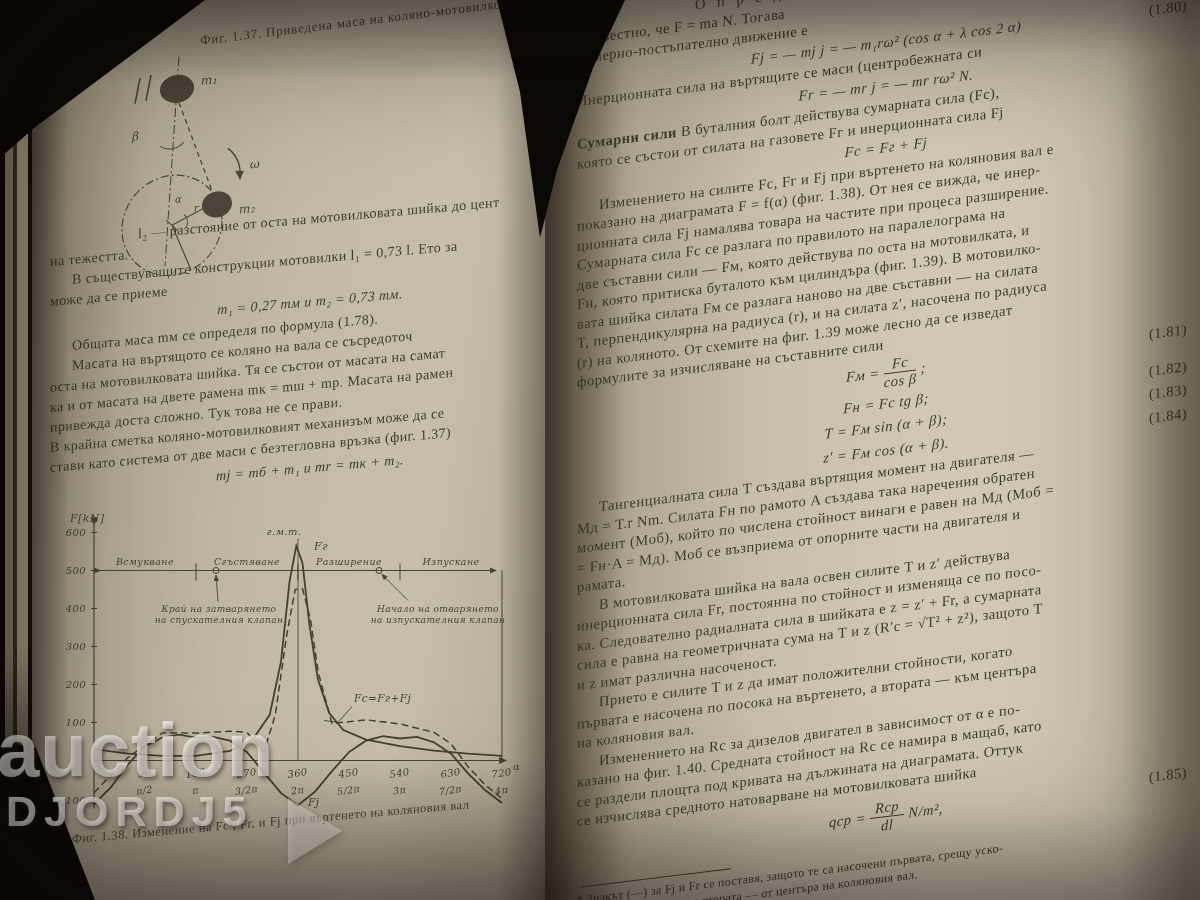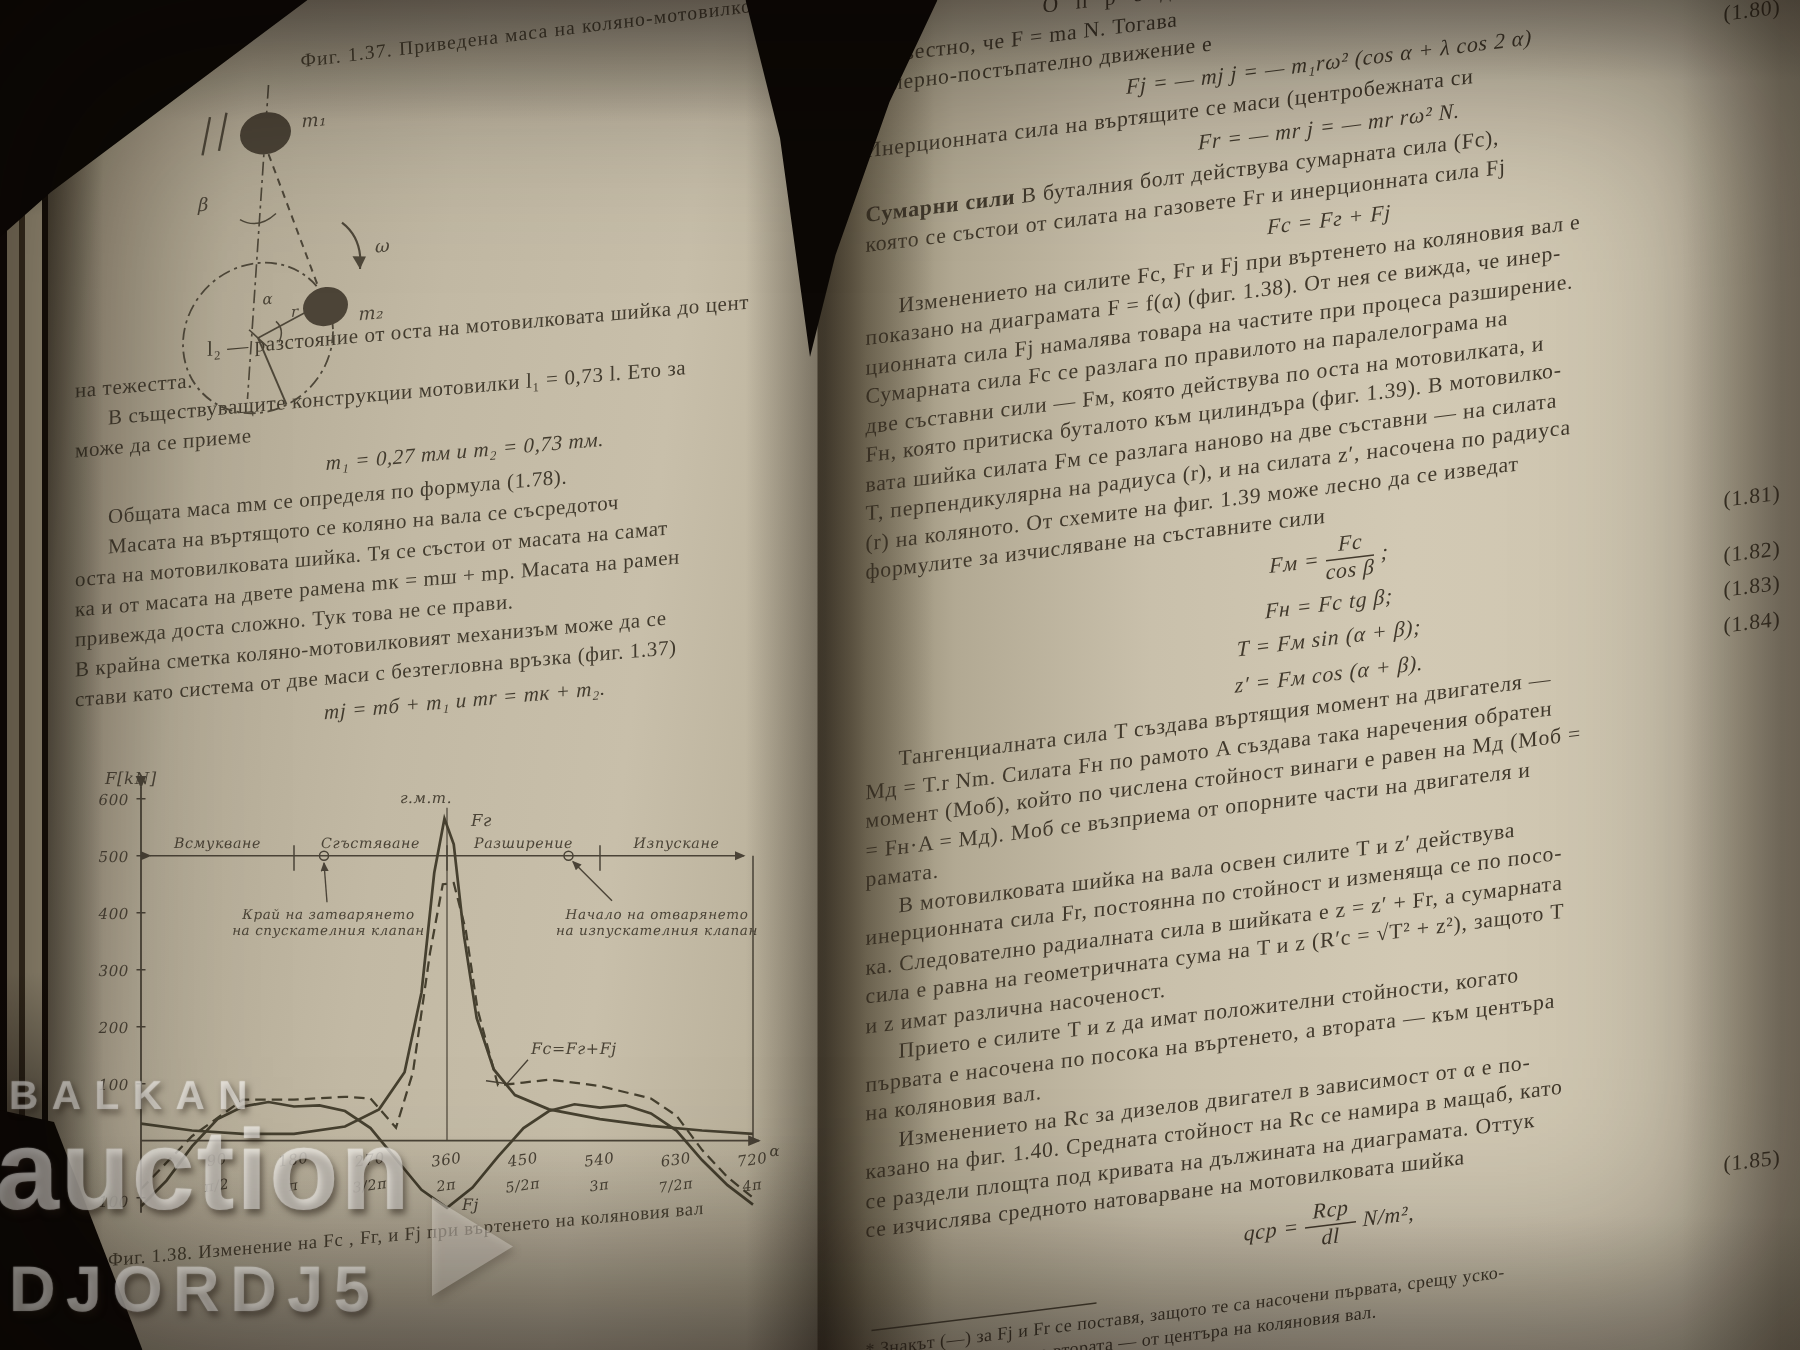--- a/index.html
+++ b/index.html
@@ -65,21 +65,21 @@
   #gutter{position:absolute;left:497px;top:0;width:126px;height:900px;pointer-events:none;
     background:linear-gradient(90deg,rgba(20,14,8,0) 0%,rgba(20,14,8,.42) 42%,rgba(35,26,15,.40) 55%,rgba(20,14,8,0) 100%);}
 
   
   #watermark{position:absolute;left:0;top:715px;z-index:50;pointer-events:none;
     font-family:"Liberation Sans","DejaVu Sans",sans-serif;font-weight:bold;
     color:rgba(243,240,232,.52);}
   #watermark div{text-shadow:2px 3px 4px rgba(35,25,15,.5),0 0 1px rgba(255,255,255,.55);}
   .wm1{font-size:27px;letter-spacing:9px;margin-left:6px;}
   .wm2{font-size:76px;line-height:70px;letter-spacing:1px;margin-left:-3px;text-transform:lowercase;}
-  .wm3{font-size:43px;letter-spacing:7px;margin-left:6px;margin-top:20px;}
+  .wm3{font-size:43px;letter-spacing:7px;margin-left:6px;margin-top:2px;}
   #wm-play{position:absolute;left:288px;top:83px;width:0;height:0;z-index:51;
     border-left:54px solid rgba(235,230,220,.5);border-top:33px solid transparent;border-bottom:33px solid transparent;
     filter:drop-shadow(2px 3px 3px rgba(35,25,15,.45));}
 
   
   #vignette{position:absolute;inset:0;z-index:60;pointer-events:none;
     box-shadow:inset 0 0 140px 28px rgba(10,6,3,.5);}
 
   
   .hand{font-family:"DejaVu Serif",serif;font-style:italic;fill:#4a4336;}
@@ -301,20 +301,19 @@
 рението на буталото, а втората — от центъра на коляновия вал.</div>
     </div>
   </div>
 
   <div id="gutter"></div>
   <div class="dark" id="wedge-top"></div>
   <div class="dark" id="corner-tl"></div>
   <div class="dark" id="corner-bl"></div>
 
   <div id="watermark">
-    <div class="wm1">BALKAN</div>
     <div class="wm2">auction</div>
     <div class="wm3">DJORDJ5</div>
     <div id="wm-play"></div>
   </div>
 
   <div id="vignette"></div>
 </div>
 
 </body></html>

